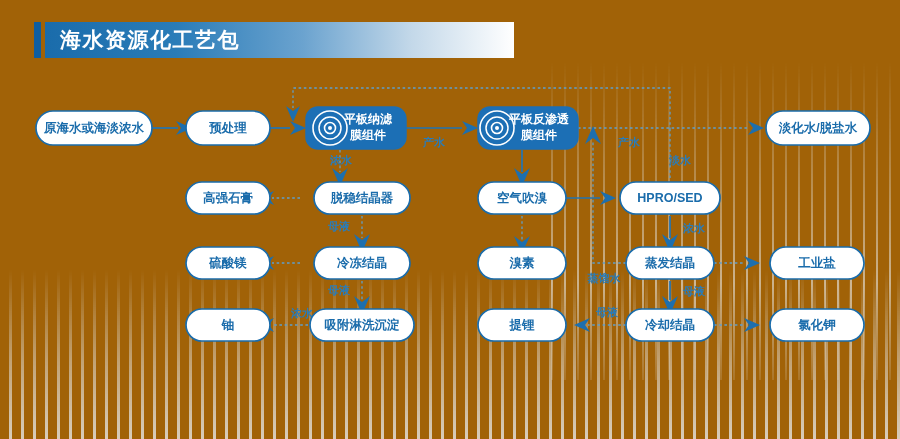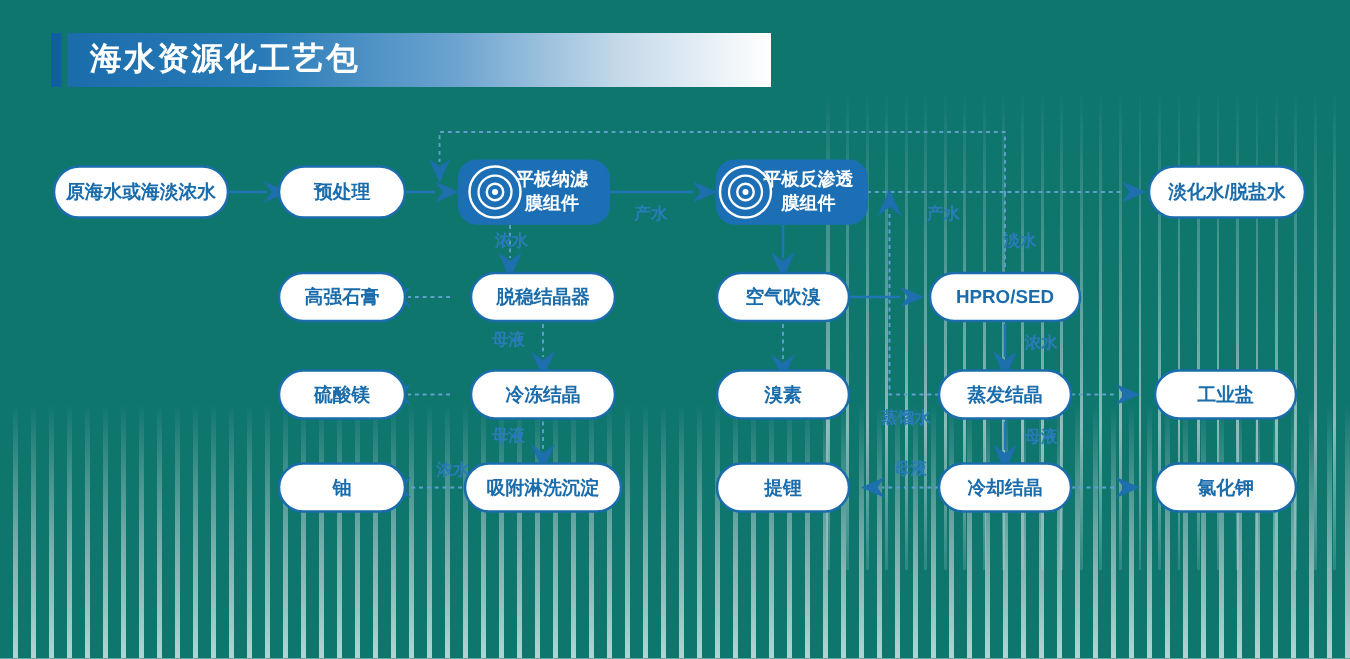--- a/index.html
+++ b/index.html
@@ -3,21 +3,21 @@
 <meta charset="utf-8">
 <style>
   html,body{margin:0;padding:0;}
   body{
     width:900px;height:439px;
     background:#ffffff;
     font-family:"Liberation Sans","DejaVu Sans",sans-serif;
     overflow:hidden;
     position:relative;
   }
-  #root{position:relative;width:900px;height:439px;overflow:hidden;background:#0f766e;}
+  #root{position:relative;width:900px;height:439px;overflow:hidden;background:#a16207;}
 
   
   .stripes{
     position:absolute;left:0;right:0;bottom:0;height:170px;
     background:repeating-linear-gradient(90deg,
       rgba(237,241,245,0) 0px, rgba(237,241,245,0) 9px,
       rgba(233,238,243,0.85) 9px, rgba(233,238,243,0.85) 12px);
     -webkit-mask-image:linear-gradient(to bottom, rgba(0,0,0,0) 0%, rgba(0,0,0,0.55) 55%, rgba(0,0,0,0.9) 100%);
     mask-image:linear-gradient(to bottom, rgba(0,0,0,0) 0%, rgba(0,0,0,0.55) 55%, rgba(0,0,0,0.9) 100%);
     pointer-events:none;

